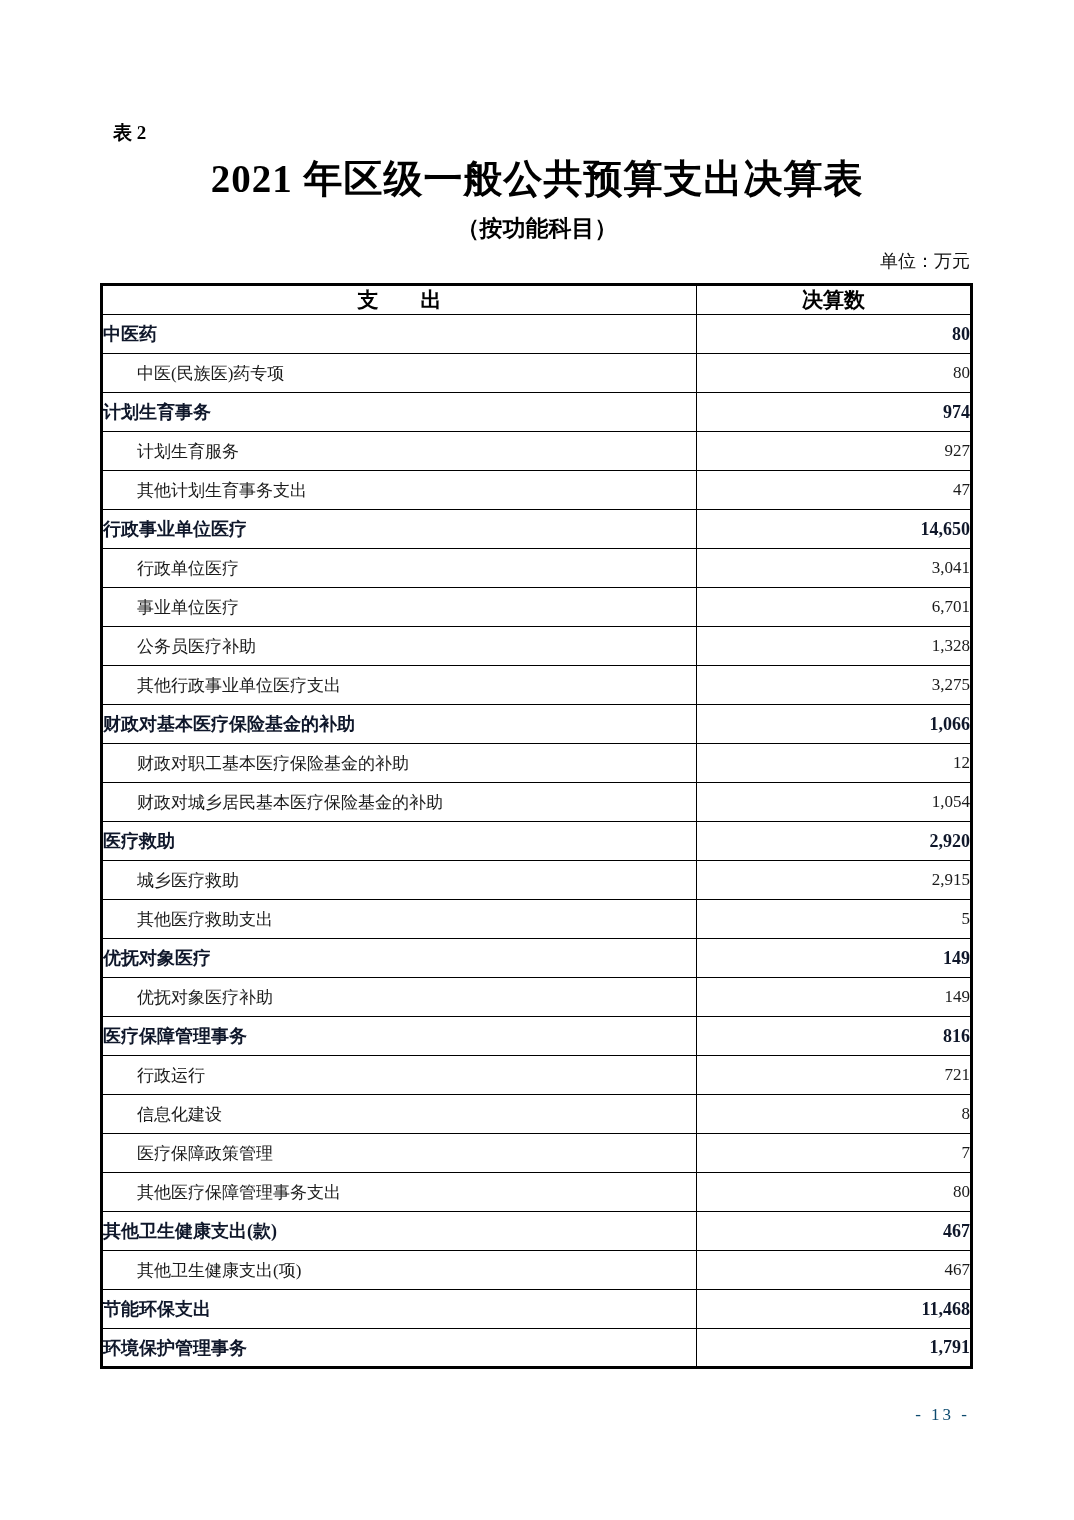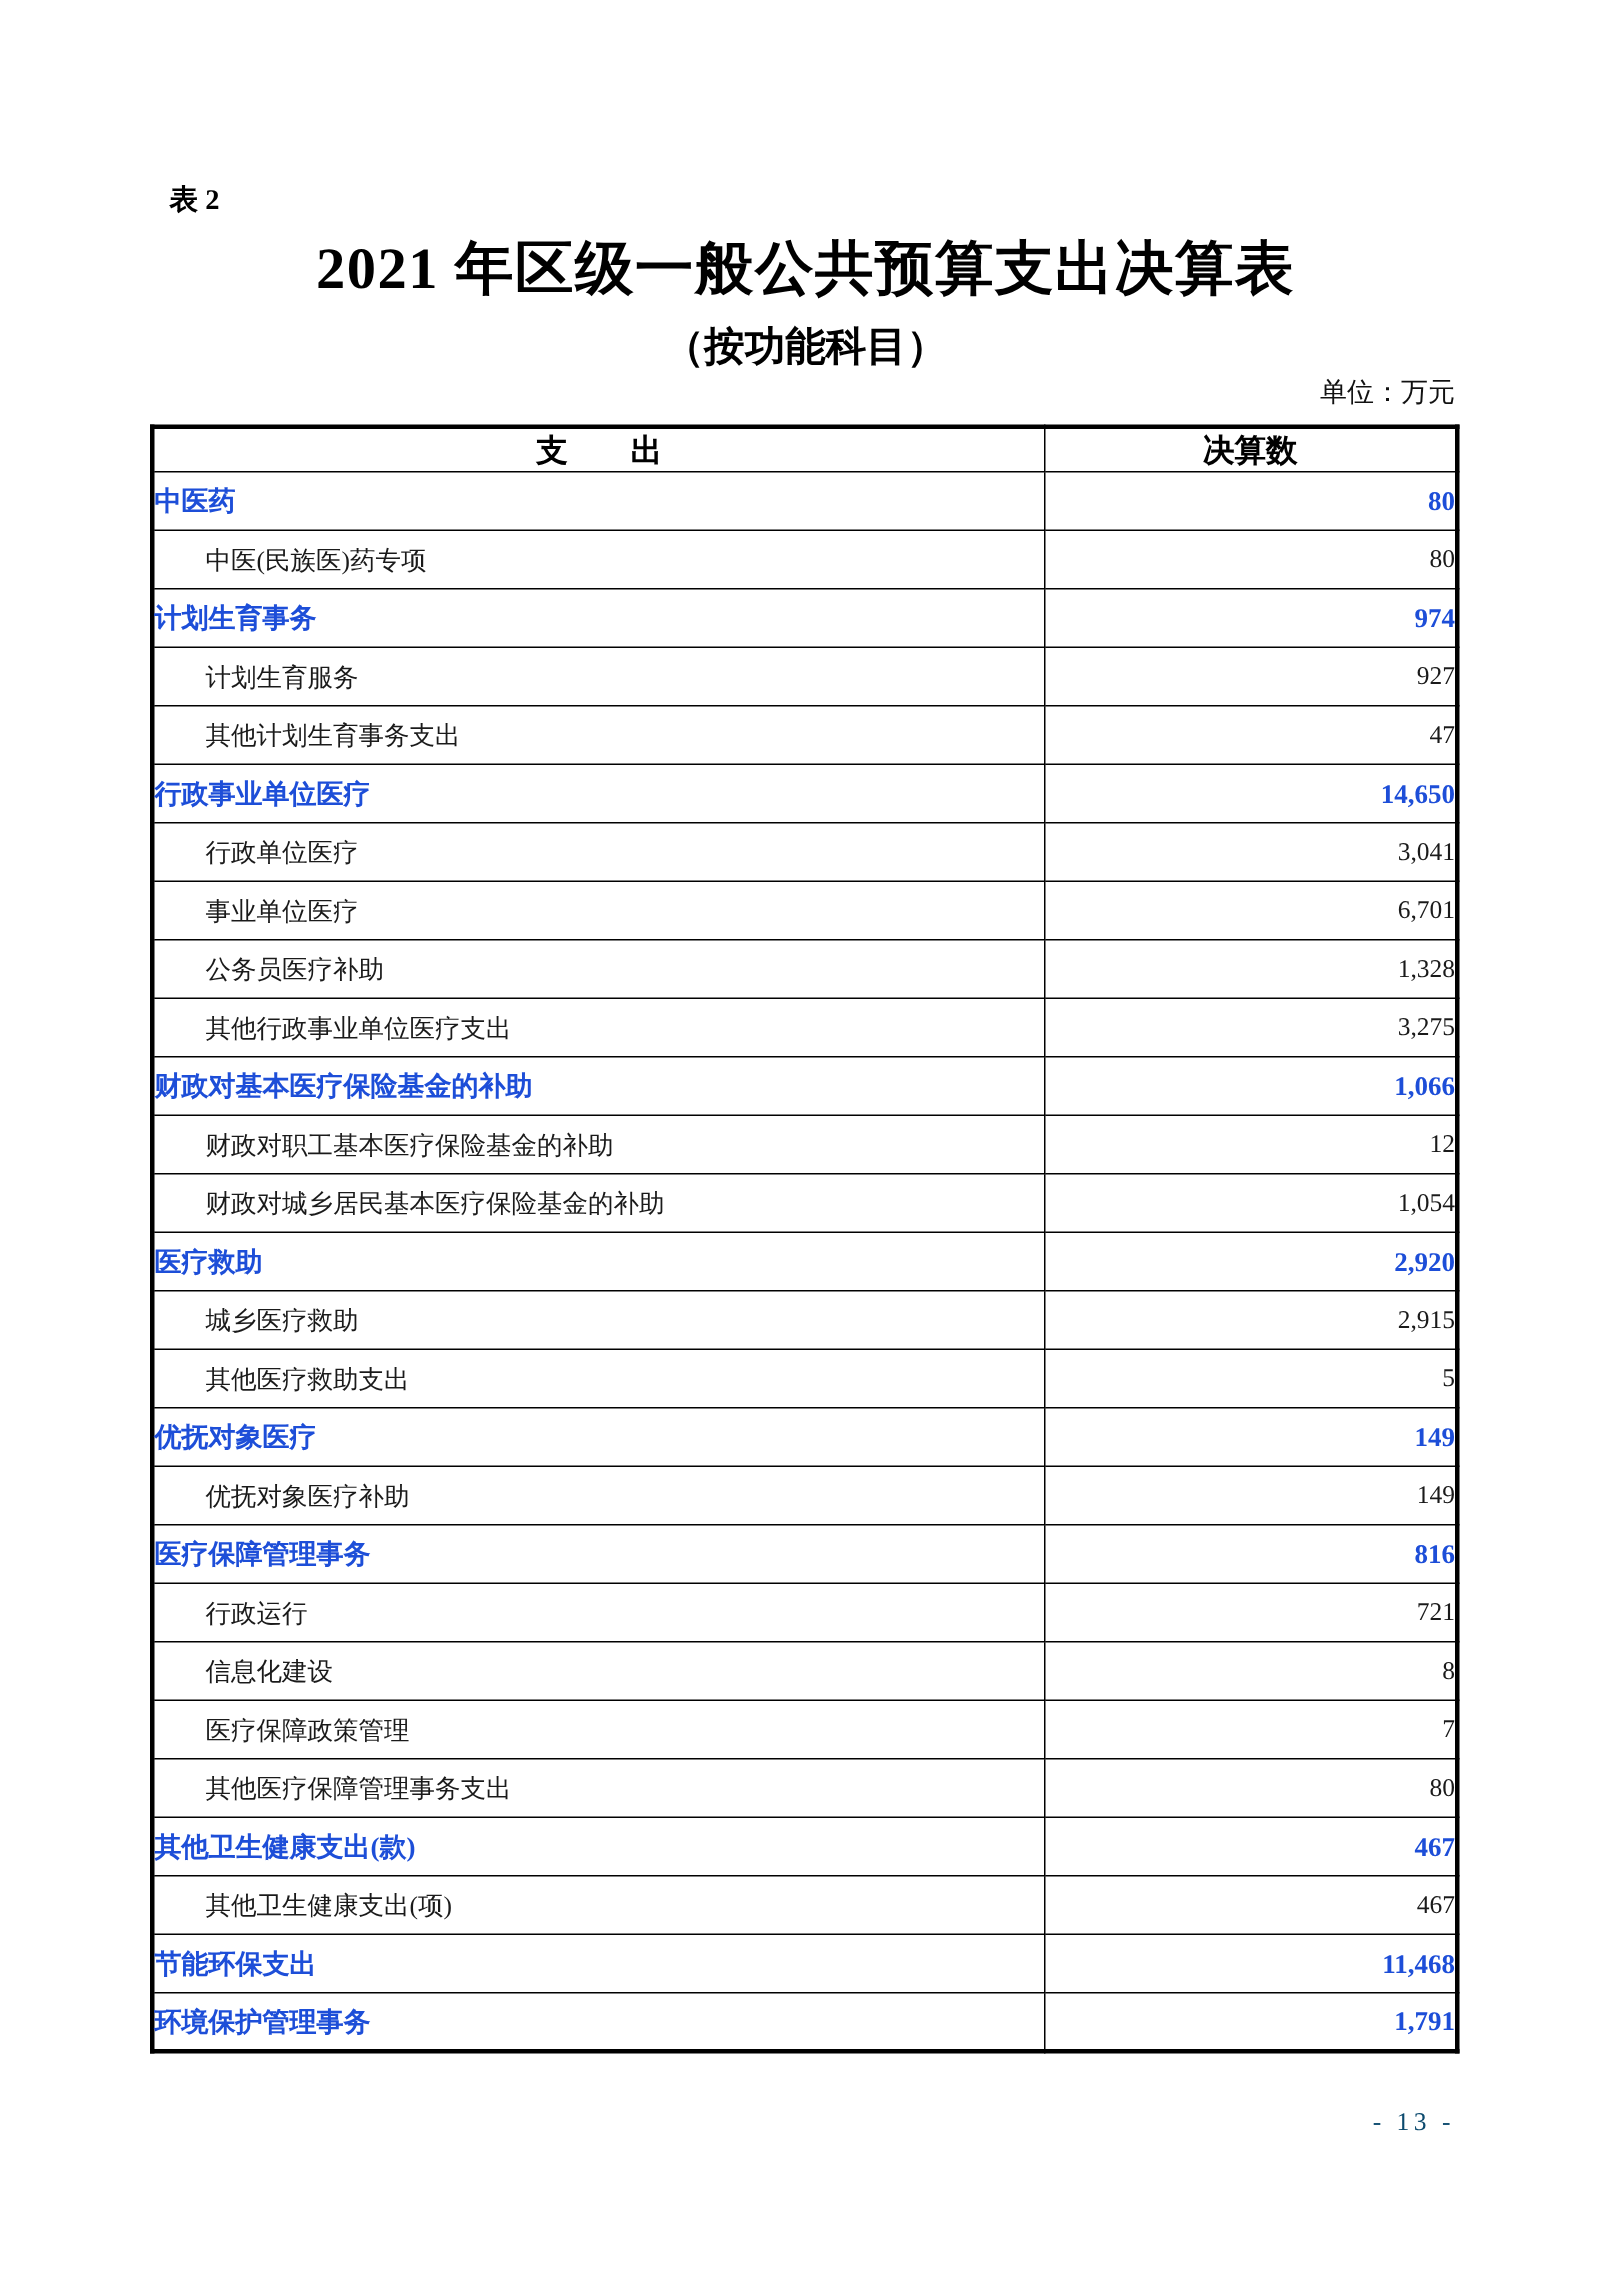--- a/index.html
+++ b/index.html
@@ -35,21 +35,21 @@
     letter-spacing: 1px;
     color: #000;
     font-family: "Liberation Serif", serif;
   }
   .doc-subtitle {
     position: absolute;
     left: 0;
     right: 0;
     top: 213px;
     text-align: center;
-    font-size: 27px;
+    font-size: 23px;
     font-weight: bold;
     color: #000;
   }
   .unit-label {
     position: absolute;
     right: 104px;
     top: 249px;
     font-size: 18px;
     color: #111;
   }
@@ -87,21 +87,21 @@
     text-align: left;
     padding-left: 13px;
   }
   td.cell-value {
     text-align: right;
     padding-right: 13px;
   }
   tr.category td {
     font-weight: bold;
     font-size: 18px;
-    color: #1d4ed8;
+    color: #0f172a;
   }
   tr.item td.cell-label {
     padding-left: 34px;
     margin-top: 13px;
   }
   .page-number {
     position: absolute;
     right: 104px;
     top: 1405px;
     font-size: 17px;

